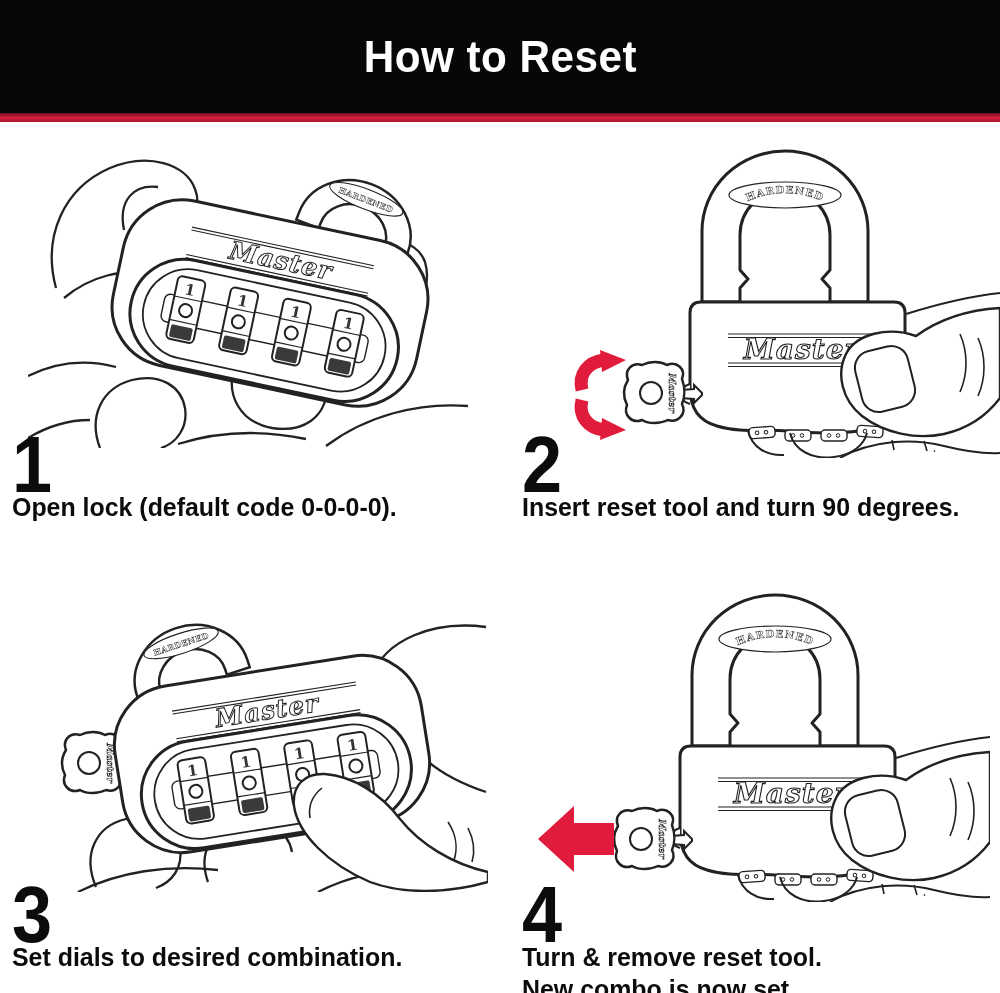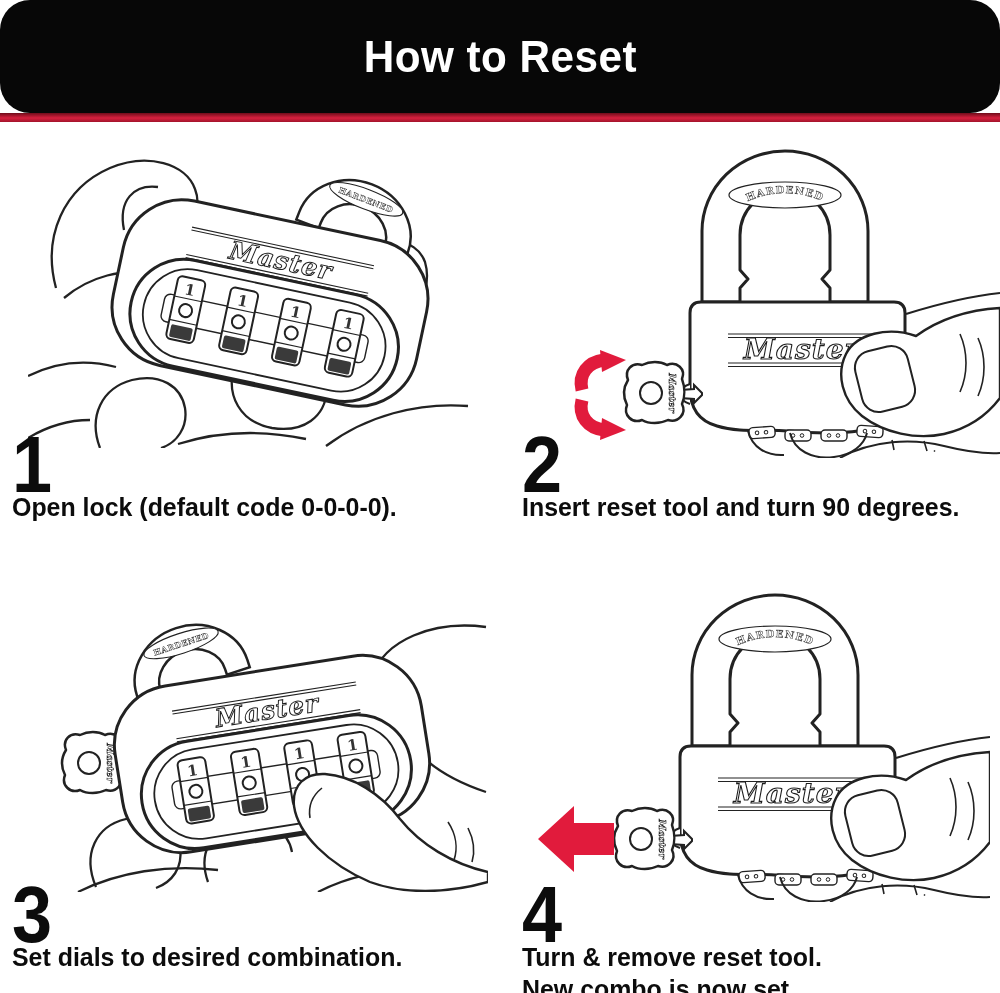--- a/index.html
+++ b/index.html
@@ -1,21 +1,21 @@
 <!DOCTYPE html>
 <html><head>
 <meta charset="utf-8">
 <style>
   html,body{margin:0;padding:0;}
   body{
     width:1000px;height:993px;background:#ffffff;
     font-family:"Liberation Sans",sans-serif;color:#111;
     position:relative;overflow:hidden;
   }
-  .banner{height:113px;background:#070707;display:flex;align-items:center;justify-content:center;border-radius:30px;}
+  .banner{height:113px;background:#070707;display:flex;align-items:center;justify-content:center;}
   .banner-title{color:#fff;font-size:44px;font-weight:700;letter-spacing:.5px;transform:scaleX(.96);}
   .banner-strip{height:9px;background:linear-gradient(180deg,#6f0c1a 0%,#d6203e 55%,#a3142b 100%);}
   .steps{position:relative;width:1000px;height:871px;}
   .panel{position:absolute;width:500px;}
   #p1{left:0;top:0;height:450px;}
   #p2{left:500px;top:0;height:450px;}
   #p3{left:0;top:450px;height:421px;}
   #p4{left:500px;top:450px;height:421px;}
   .art{position:absolute;}
   #p1 .art{left:28px;top:16px;}

